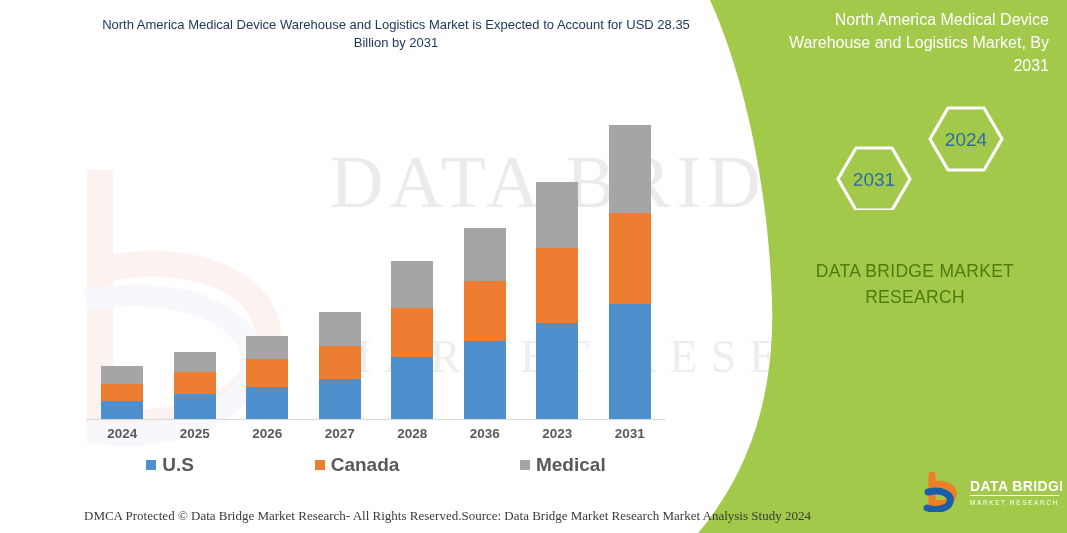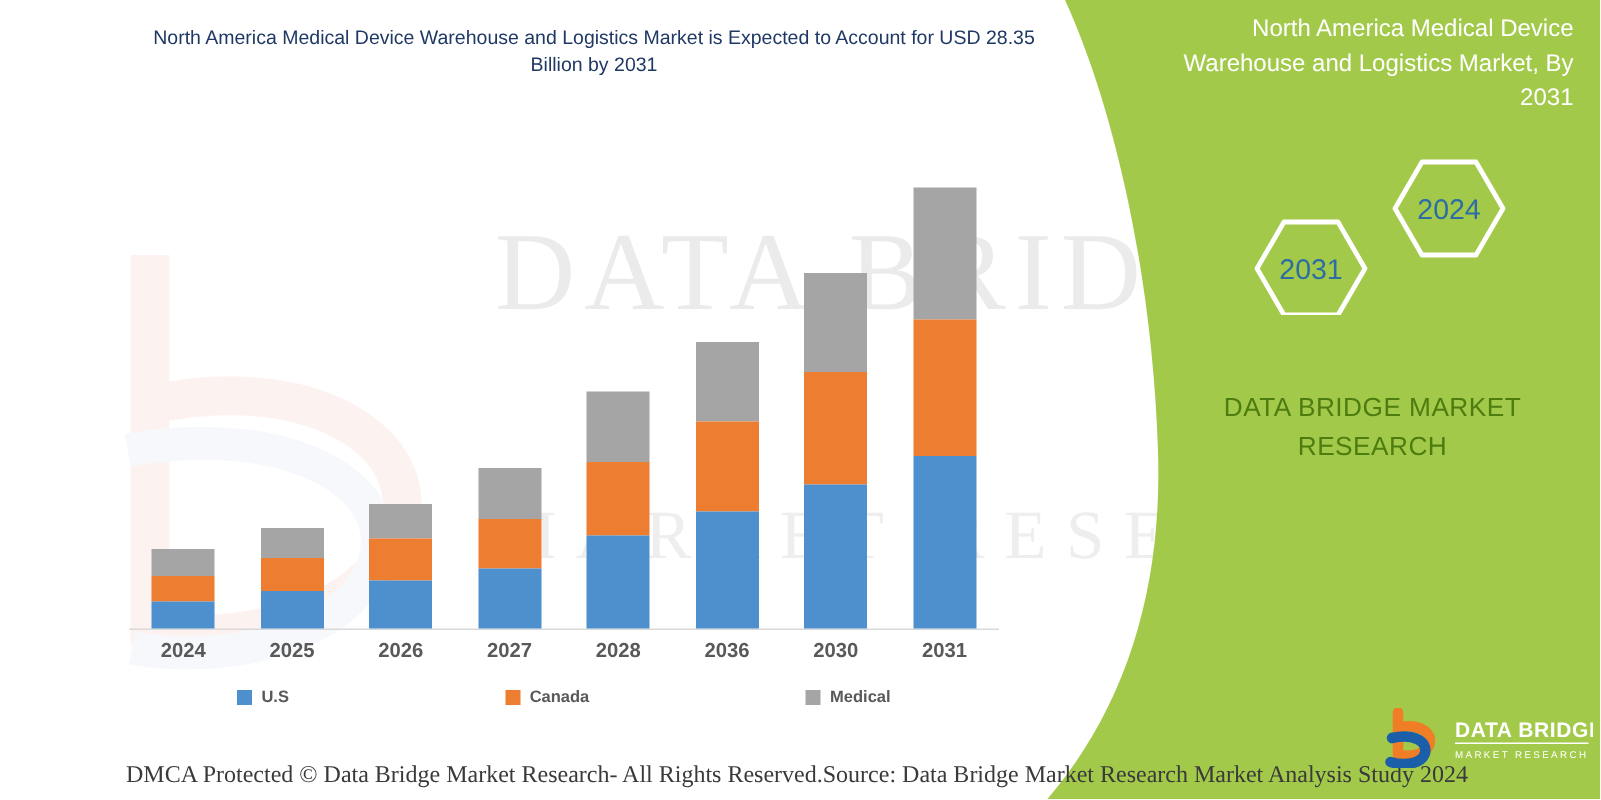--- a/index.html
+++ b/index.html
@@ -55,27 +55,27 @@
   .seg-us{background:#4E90CD;}
 
   .xlabels{position:absolute;left:86px;top:426px;width:580px;height:22px;
            display:flex;justify-content:space-around;}
   .xlab{width:72px;text-align:center;font-size:13.5px;font-weight:bold;color:#595959;}
 
   .legend{position:absolute;left:86px;top:454px;width:580px;height:22px;
           display:flex;justify-content:space-around;align-items:center;}
   .leg-item{display:flex;align-items:center;gap:6px;}
   .leg-swatch{width:10px;height:10px;display:inline-block;}
-  .leg-label{font-size:11px;font-weight:bold;color:#595959;}
+  .leg-label{font-size:19px;font-weight:bold;color:#595959;}
 
   
   .footer{
     position:absolute;left:84px;top:508px;width:600px;
     font-family:"Liberation Serif",serif;
-    font-size:16px;color:#3a3a3a;
+    font-size:13px;color:#3a3a3a;
     display:flex;justify-content:space-between;text-align:center;
   }
   .footer span{white-space:nowrap;}
 
   
   .rp-title{
     position:absolute;right:18px;top:8px;width:290px;
     text-align:right;color:#ffffff;
     font-size:16px;line-height:1.45;font-weight:400;
   }
@@ -179,21 +179,21 @@
     </div>
   </div>
 
   <div class="xlabels">
     <div class="xlab">2024</div>
     <div class="xlab">2025</div>
     <div class="xlab">2026</div>
     <div class="xlab">2027</div>
     <div class="xlab">2028</div>
     <div class="xlab">2036</div>
-    <div class="xlab">2030</div>
+    <div class="xlab">2023</div>
     <div class="xlab">2031</div>
   </div>
 
   <div class="legend">
     <div class="leg-item">
       <span class="leg-swatch seg-us"></span>
       <span class="leg-label">U.S</span>
     </div>
     <div class="leg-item">
       <span class="leg-swatch seg-ca"></span>

